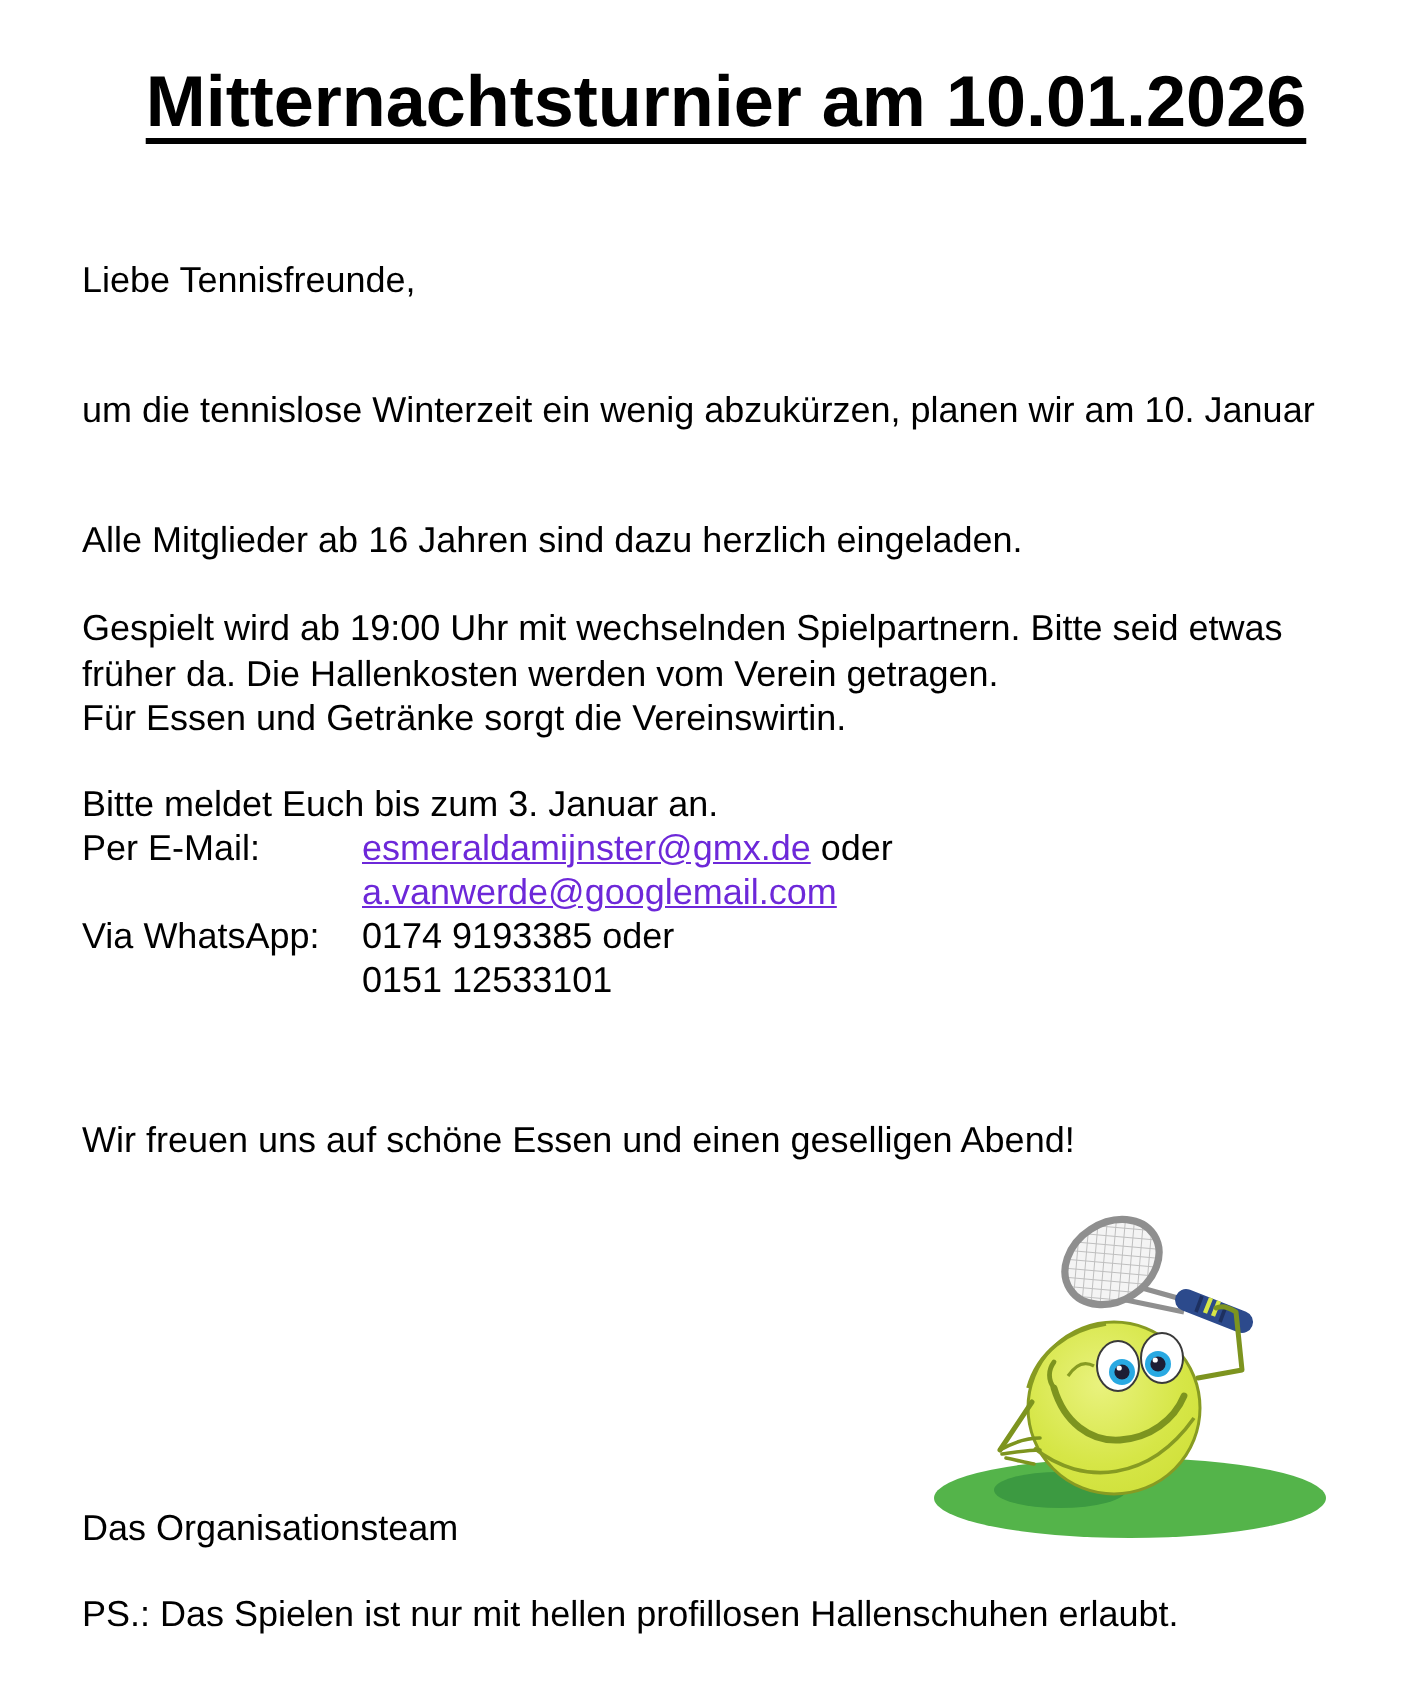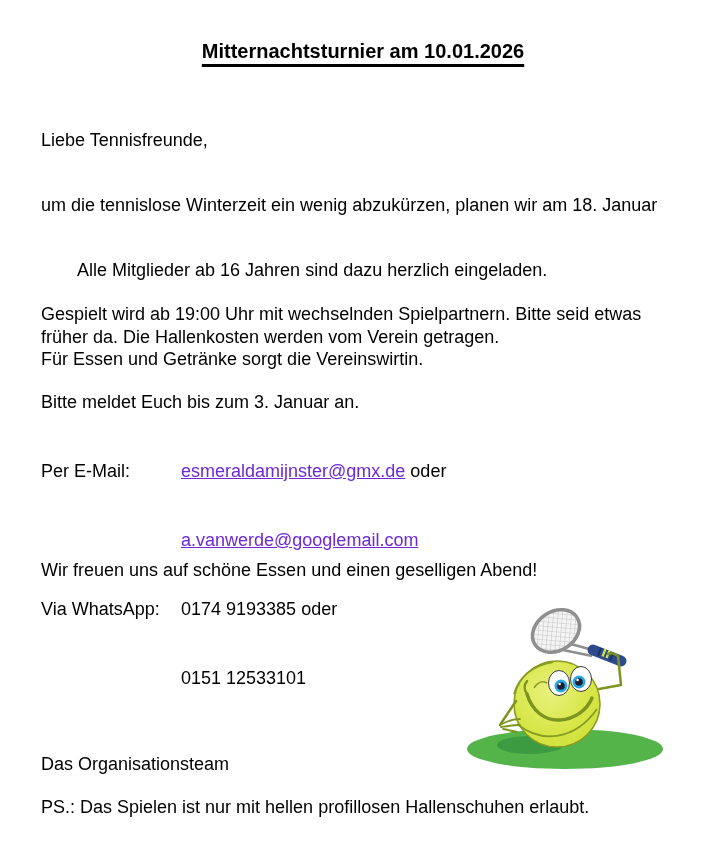--- a/index.html
+++ b/index.html
@@ -3,44 +3,44 @@
 <meta charset="utf-8">
 <style>
   html,body{margin:0;padding:0;}
   body{
     width:706px;height:842px;background:#ffffff;position:relative;overflow:hidden;
     font-family:"Liberation Sans","DejaVu Sans",sans-serif;color:#000;
   }
   .abs{position:absolute;}
   .doc-title{
     left:20px;top:31px;width:686px;text-align:center;
-    font-size:20px;font-weight:bold;line-height:40px;white-space:nowrap;
+    font-size:36px;font-weight:bold;line-height:40px;white-space:nowrap;
     text-decoration:underline;text-decoration-thickness:3px;text-underline-offset:6px;
   }
   .bodytext{font-size:18px;line-height:22.5px;white-space:nowrap;}
   .line{white-space:nowrap;}
   .contact{line-height:22px;}
-  .crow{display:flex;margin-top:47px;}
+  .crow{display:flex;}
   .clabel{width:140px;flex:0 0 140px;}
   a.maillink{text-decoration:underline;cursor:pointer;}
   .oder{margin-left:5px;text-align:right;}
   .figure{left:462px;top:598px;width:210px;height:180px;}
 </style>
 </head>
 <body>
 
 <div class="abs doc-title">Mitternachtsturnier am 10.01.2026</div>
 
 <div class="abs bodytext" style="left:41px;top:129px;">Liebe Tennisfreunde,</div>
 
 <div class="abs bodytext" style="left:41px;top:194px;">
-  <div class="line">um die tennislose Winterzeit ein wenig abzukürzen, planen wir am 18. Januar</div>
+  <div class="line">um die tennislose Winterzeit ein wenig abzukürzen, planen wir am 10. Januar</div>
 </div>
 
-<div class="abs bodytext" style="left:41px;top:259px;margin-left:36px;">Alle Mitglieder ab 16 Jahren sind dazu herzlich eingeladen.</div>
+<div class="abs bodytext" style="left:41px;top:259px;">Alle Mitglieder ab 16 Jahren sind dazu herzlich eingeladen.</div>
 
 <div class="abs bodytext" style="left:41px;top:303px;">
   <div class="line">Gespielt wird ab 19:00 Uhr mit wechselnden Spielpartnern. Bitte seid etwas</div>
   <div class="line">früher da. Die Hallenkosten werden vom Verein getragen.</div>
   <div class="line">Für Essen und Getränke sorgt die Vereinswirtin.</div>
 </div>
 
 <div class="abs bodytext contact" style="left:41px;top:391px;">
   <div class="line">Bitte meldet Euch bis zum 3. Januar an.</div>
   <div class="crow">

